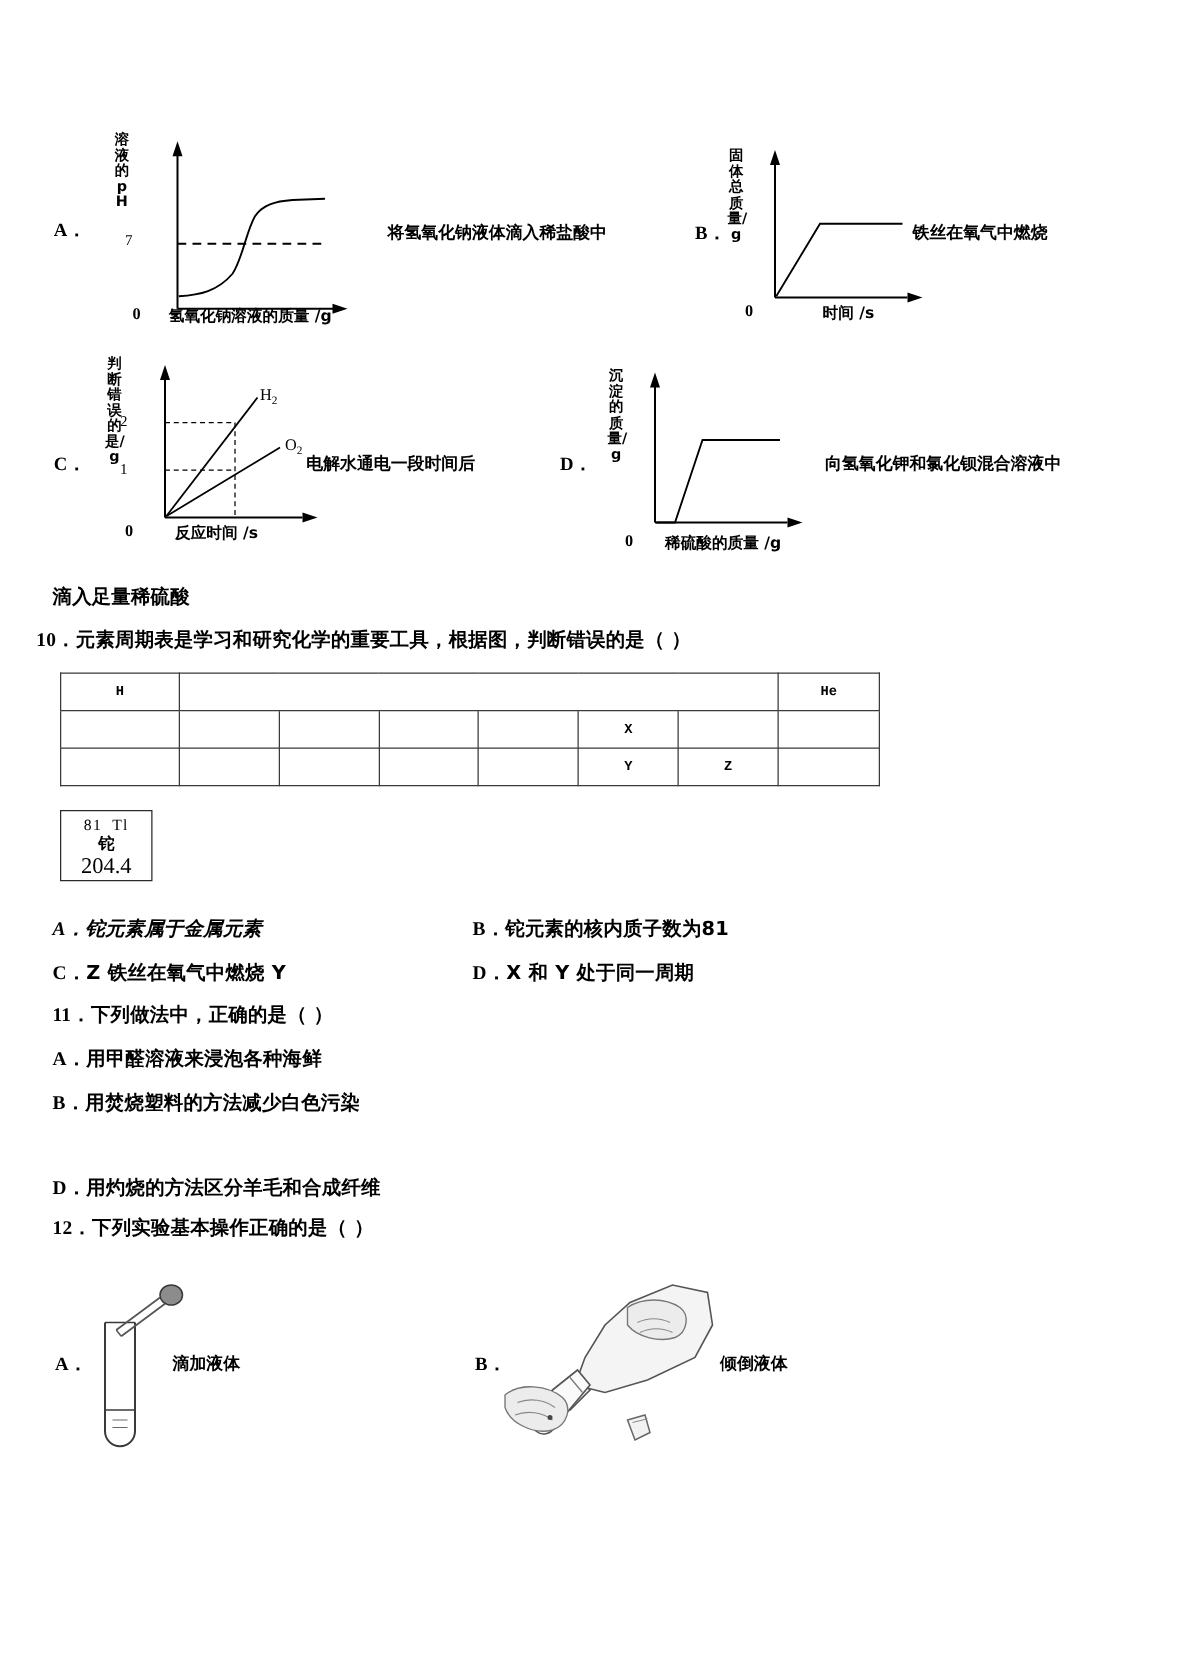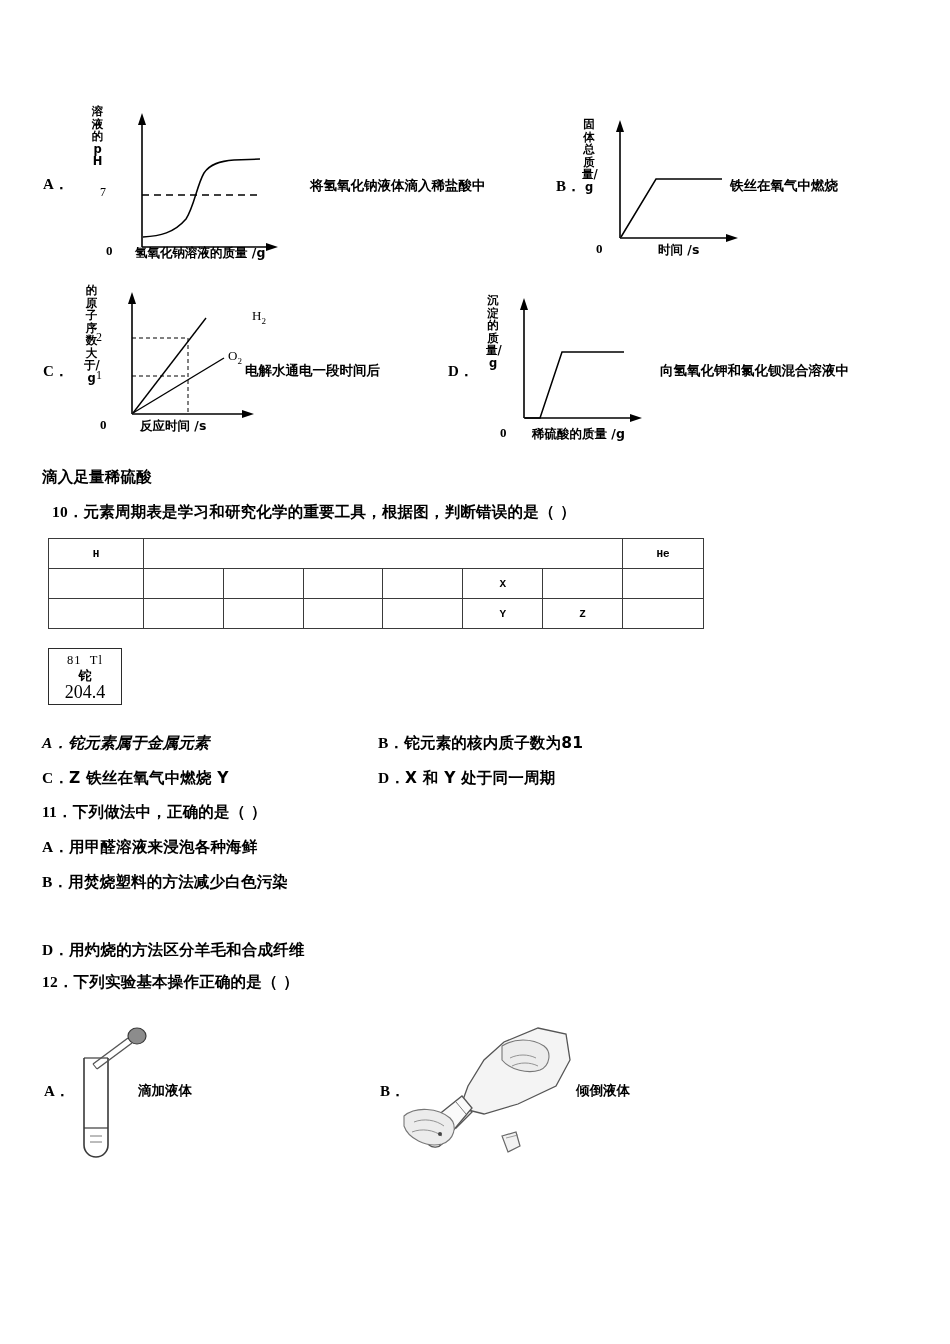--- a/index.html
+++ b/index.html
@@ -179,41 +179,41 @@
     <span class="zero" style="left:18px; top:131px;">0</span>
     <span class="xlabel" style="left:80px; top:132px;">时间 /s</span>
   </div>
 
   <span class="caption" style="left:730px; top:177px;">铁丝在氧气中燃烧</span>
 
   <div class="chart-block" style="left:40px; top:280px;">
     <span class="opt-letter" style="position:absolute; left:3px; top:82px;">C．</span>
 
     <div class="vlabel" style="left:44px; top:4px;">
-      <span>的原子序数大于/g</span>
+      <span>判断错误的是/g</span>
     </div>
 
     <svg class="chart-svg" width="215" height="160" style="position:absolute; left:62px; top:6px;">
       <line x1="30" y1="16" x2="30" y2="128" stroke="#000" stroke-width="1.6"></line>
       <polygon points="30,6 26,18 34,18" fill="#000"></polygon>
       <line x1="30" y1="128" x2="140" y2="128" stroke="#000" stroke-width="1.6"></line>
       <polygon points="152,128 140,124 140,132" fill="#000"></polygon>
 
       <line x1="30" y1="52" x2="86" y2="52" stroke="#000" stroke-width="1" stroke-dasharray="4,3"></line>
       <line x1="30" y1="90" x2="86" y2="90" stroke="#000" stroke-width="1" stroke-dasharray="4,3"></line>
       <line x1="86" y1="52" x2="86" y2="128" stroke="#000" stroke-width="1" stroke-dasharray="4,3"></line>
 
       <line x1="31" y1="127" x2="104" y2="32" stroke="#000" stroke-width="1.4"></line>
 
       <line x1="31" y1="127" x2="122" y2="72" stroke="#000" stroke-width="1.4"></line>
     </svg>
 
     <span class="tick-num" style="left:56px; top:50px;">2</span>
     <span class="tick-num" style="left:56px; top:88px;">1</span>
-    <span class="series-tag" style="left:168px; top:28px;margin-left:44px;">H<sub>2</sub></span>
+    <span class="series-tag" style="left:168px; top:28px;">H<sub>2</sub></span>
     <span class="series-tag" style="left:188px; top:68px;">O<sub>2</sub></span>
     <span class="zero" style="left:60px; top:137px;">0</span>
     <span class="xlabel" style="left:100px; top:138px;">反应时间 /s</span>
   </div>
 
   <span class="caption" style="left:245px; top:362px;">电解水通电一段时间后</span>
 
   <span class="opt-letter" style="position:absolute; left:448px; top:362px;">D．</span>
 
   <div class="chart-block" style="left:470px; top:282px;">
@@ -230,21 +230,21 @@
     </svg>
 
     <span class="zero" style="left:30px; top:143px;">0</span>
     <span class="xlabel" style="left:62px; top:144px;">稀硫酸的质量 /g</span>
   </div>
 
   <span class="caption" style="left:660px; top:362px;">向氢氧化钾和氯化钡混合溶液中</span>
 
   <div class="qline cn" style="left:42px; top:467px;">滴入足量稀硫酸</div>
 
-  <div class="qline" style="left:52px; top:502px;">
+  <div class="qline" style="left:29px; top:502px;">
     <span class="cn" style="font-family:'Liberation Serif',serif;">10．</span><span class="cn">元素周期表是学习和研究化学的重要工具，根据图，判断错误的是（      ）</span>
   </div>
 
   <table class="ptable" style="left:48px; top:538px; width:656px;">
     <tbody>
         <tr>
       <td style="width:94px;">H</td>
       <td colspan="6"></td>
       <td style="width:80px;text-align:center;">He</td>
     </tr>

